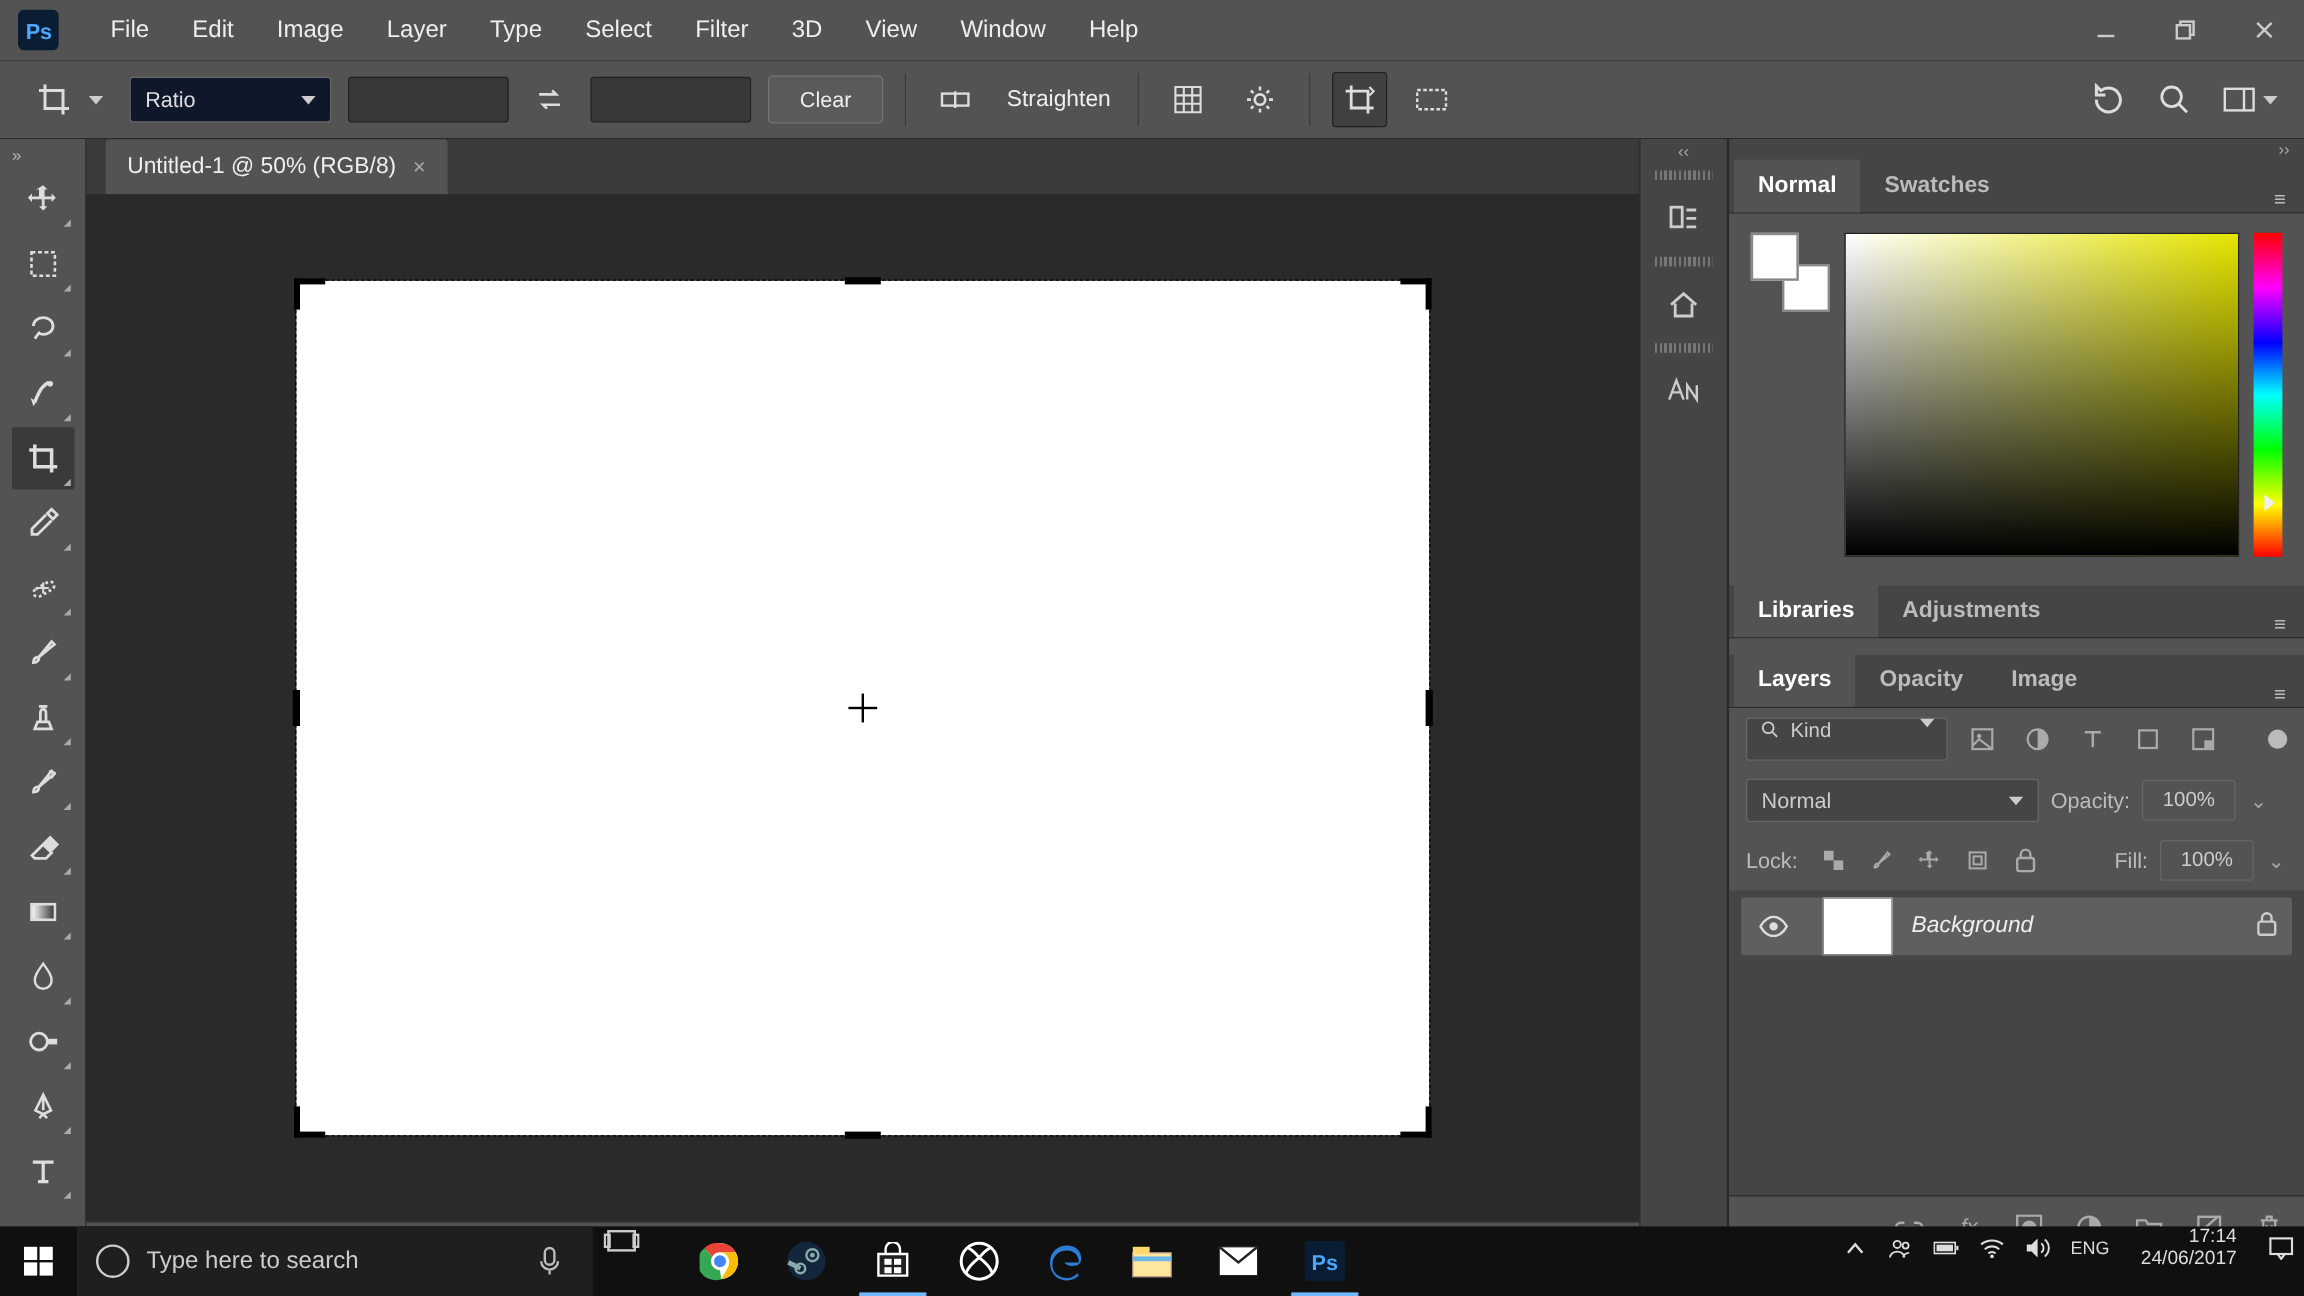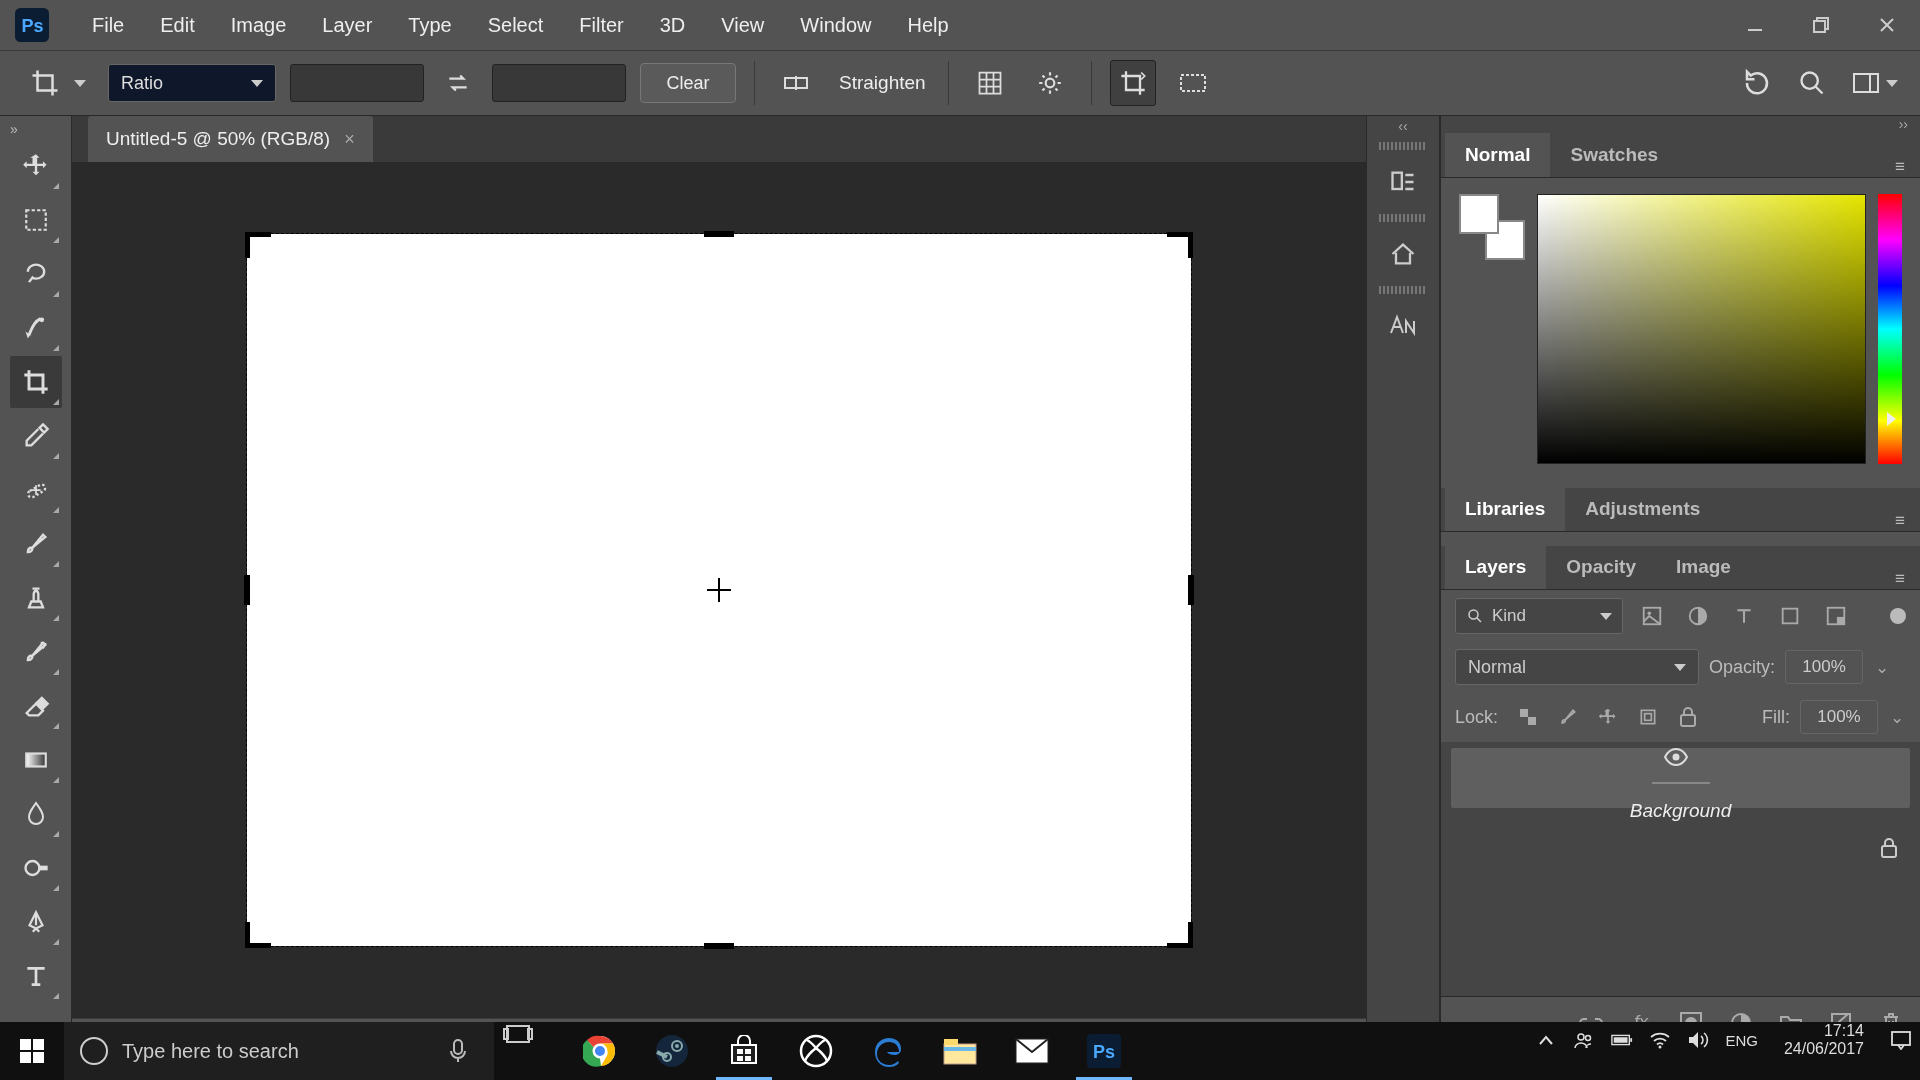--- a/index.html
+++ b/index.html
@@ -82,34 +82,34 @@
 .fg-sw{top:0;left:0;z-index:2;} .bg-sw{bottom:0;right:0;}
 .sat-field{flex:1;height:270px;background:linear-gradient(to bottom,rgba(0,0,0,0),#000),linear-gradient(to right,#fff,#e5e500);position:relative;border:1px solid #222;}
 .hue-strip{width:24px;height:270px;background:linear-gradient(to bottom,#f00 0%,#f0f 17%,#00f 34%,#0ff 50%,#0f0 67%,#ff0 84%,#f00 100%);}
 .hue-ptr{position:absolute;right:24px;top:calc(16px + 218px);width:0;height:0;border-top:7px solid transparent;border-bottom:7px solid transparent;border-left:9px solid #eee;}
 
 .lib-tabs{background:#454545;}
 .lib-body{height:14px;background:#535353;}
 
 .layers-body{flex:1;background:#535353;display:flex;flex-direction:column;}
 .layer-row1{height:52px;display:flex;align-items:center;padding:0 14px;gap:12px;}
-.kind-select{width:168px;height:36px;background:#454545;border:1px solid #666;border-radius:3px;display:flex;align-items:center;padding:0 10px;color:#ccc;gap:8px;font-size:17px;}
+.kind-select{width:168px;height:36px;background:#454545;border:1px solid #666;border-radius:3px;display:flex;align-items:flex-start;padding:0 10px;color:#ccc;gap:8px;font-size:17px;}
 .kind-select .caret{margin-left:auto;}
 .filter-icn{width:34px;height:34px;display:flex;align-items:center;justify-content:center;color:#aaa;}
 .filter-toggle{margin-left:auto;width:16px;height:16px;border-radius:50%;background:#bbb;}
 .layer-row2{height:50px;display:flex;align-items:center;padding:0 14px;gap:10px;}
 .blend-select{width:244px;height:36px;background:#454545;border:1px solid #666;border-radius:3px;display:flex;align-items:center;padding:0 12px;color:#ccc;justify-content:space-between;font-size:18px;}
 .lbl{color:#bbb;font-size:18px;}
 .pct-box{width:78px;height:34px;border:1px solid #666;border-radius:3px;display:flex;align-items:center;justify-content:center;color:#ccc;font-size:17px;}
 .caret-sm{width:18px;color:#aaa;text-align:center;}
 .lock-icons{display:flex;gap:12px;margin-left:6px;}
 .lock-icn{width:28px;height:28px;display:flex;align-items:center;justify-content:center;color:#aaa;}
 
 .layer-list{flex:1;background:#454545;overflow:auto;padding-top:6px;}
-.layer-item{height:60px;margin:0 10px;background:#5f5f5f;display:flex;align-items:center;padding:0 12px;gap:16px;border-radius:2px;flex-direction:column;}
+.layer-item{height:48px;margin:0 10px;background:#5f5f5f;display:flex;align-items:center;padding:0 12px;gap:16px;border-radius:2px;}
 .eye{width:30px;color:#ddd;display:flex;justify-content:center;margin-right:10px;}
 .thumb{width:58px;height:48px;background:#fff;border:1px solid #888;}
 .layer-name{font-style:italic;color:#eee;font-size:19px;}
 .lock-ic{margin-left:auto;color:#ccc;}
 
 .layer-bottom{height:52px;border-top:1px solid #2a2a2a;display:flex;align-items:center;justify-content:flex-end;padding:0 16px;gap:24px;color:#aaa;}
 .layer-bottom .lb{width:26px;height:26px;display:flex;align-items:center;justify-content:center;}
 
 
 .taskbar{position:absolute;left:0;right:0;bottom:0;height:58px;background:#101010;display:flex;align-items:flex-start;}
@@ -359,21 +359,21 @@
         <svg width="26" height="26" viewBox="0 0 24 24">
           <path d="M4 5h16M12 5v15M8 20h8" stroke="#ddd" stroke-width="2.5"></path>
         </svg>
         <span class="corner"></span>
       </div>
   </div>
 
   <div class="doc-area">
     <div class="doc-tab-bar">
       <div class="doc-tab">
-        <span>Untitled-5 @ 50% (RGB/8)</span>
+        <span>Untitled-1 @ 50% (RGB/8)</span>
         <span class="close-x">×</span>
       </div>
     </div>
     <div class="canvas-wrap">
       <div class="canvas">
         <div class="crop-handle ch-corner ch-tl"></div>
         <div class="crop-handle ch-corner ch-tr"></div>
         <div class="crop-handle ch-corner ch-bl"></div>
         <div class="crop-handle ch-corner ch-br"></div>
         <div class="crop-handle ch-side-h ch-t"></div>

